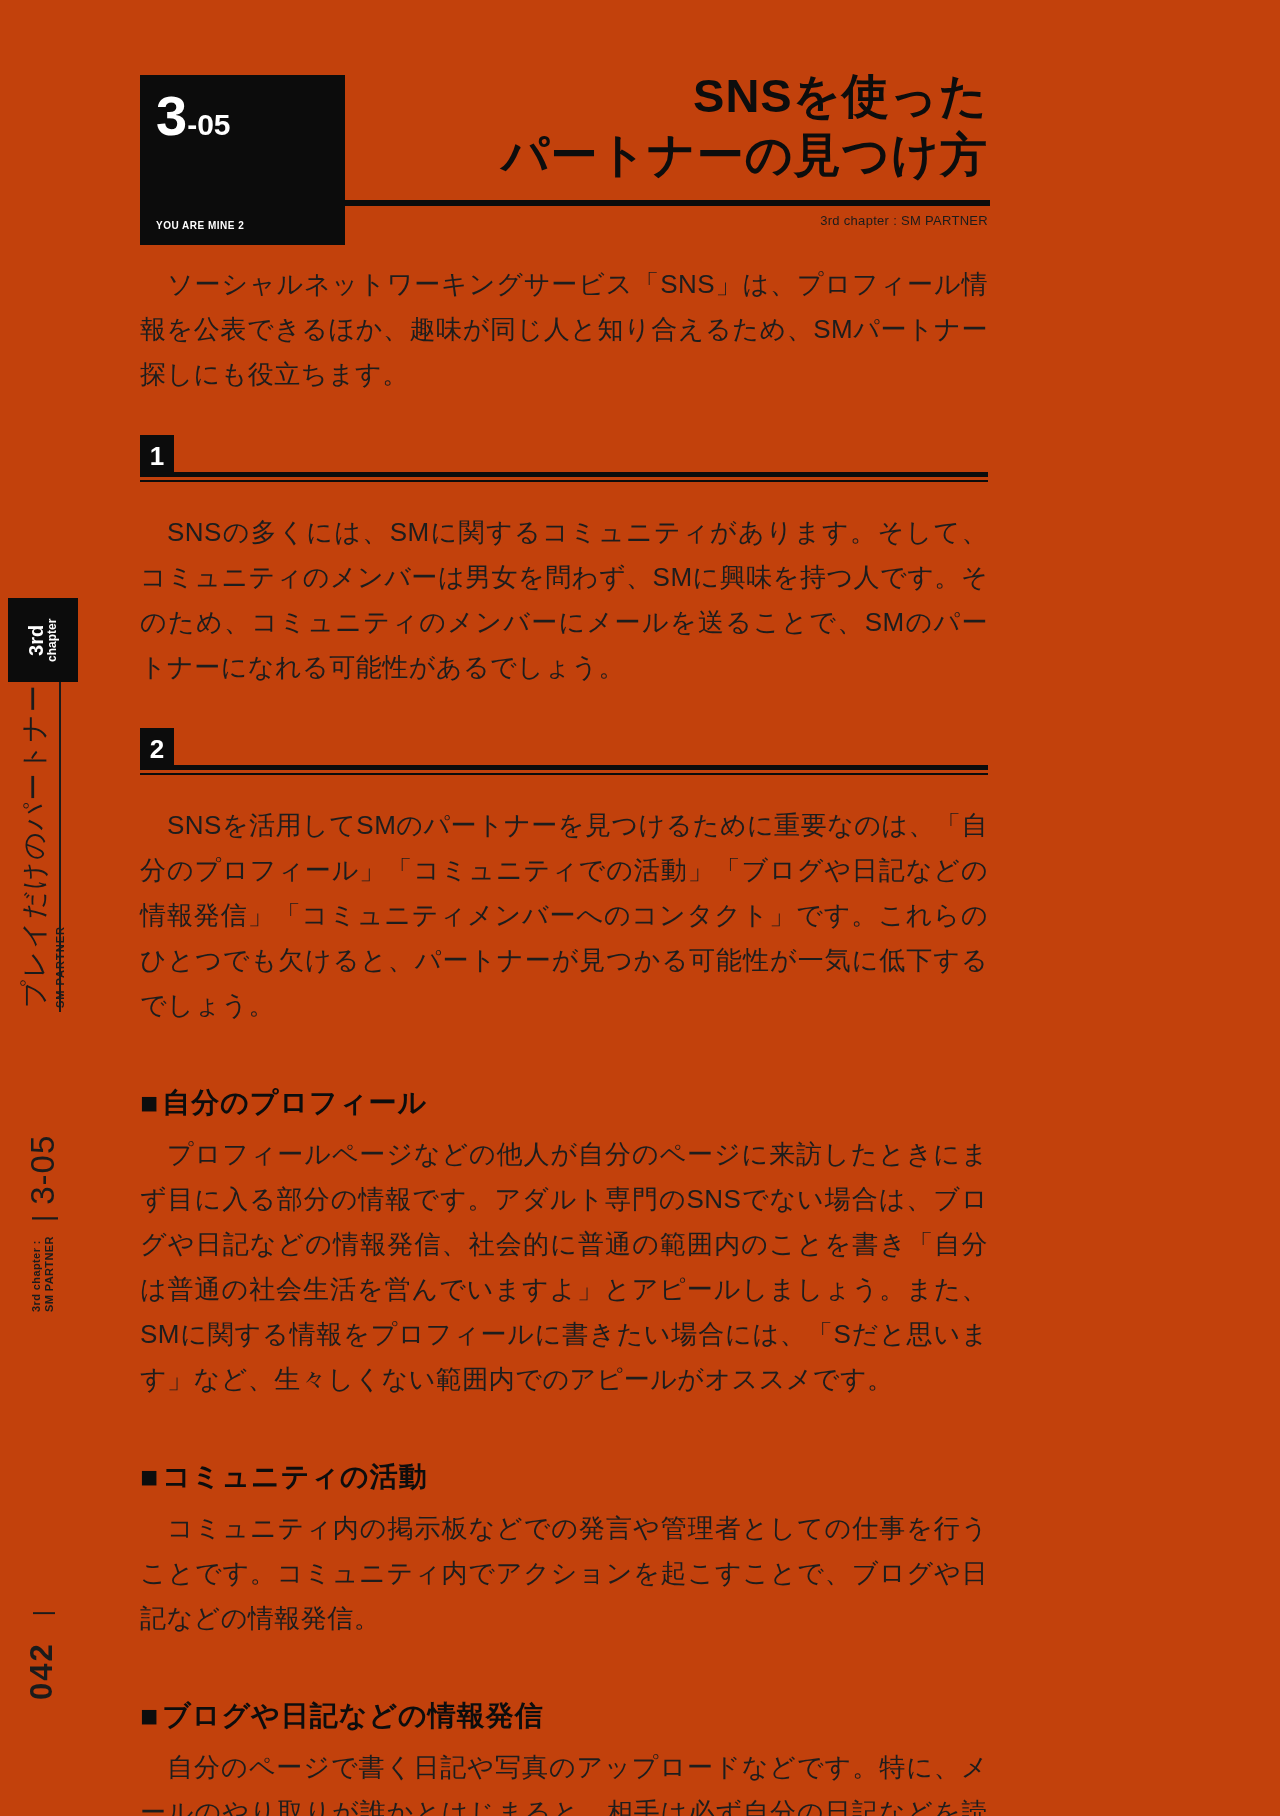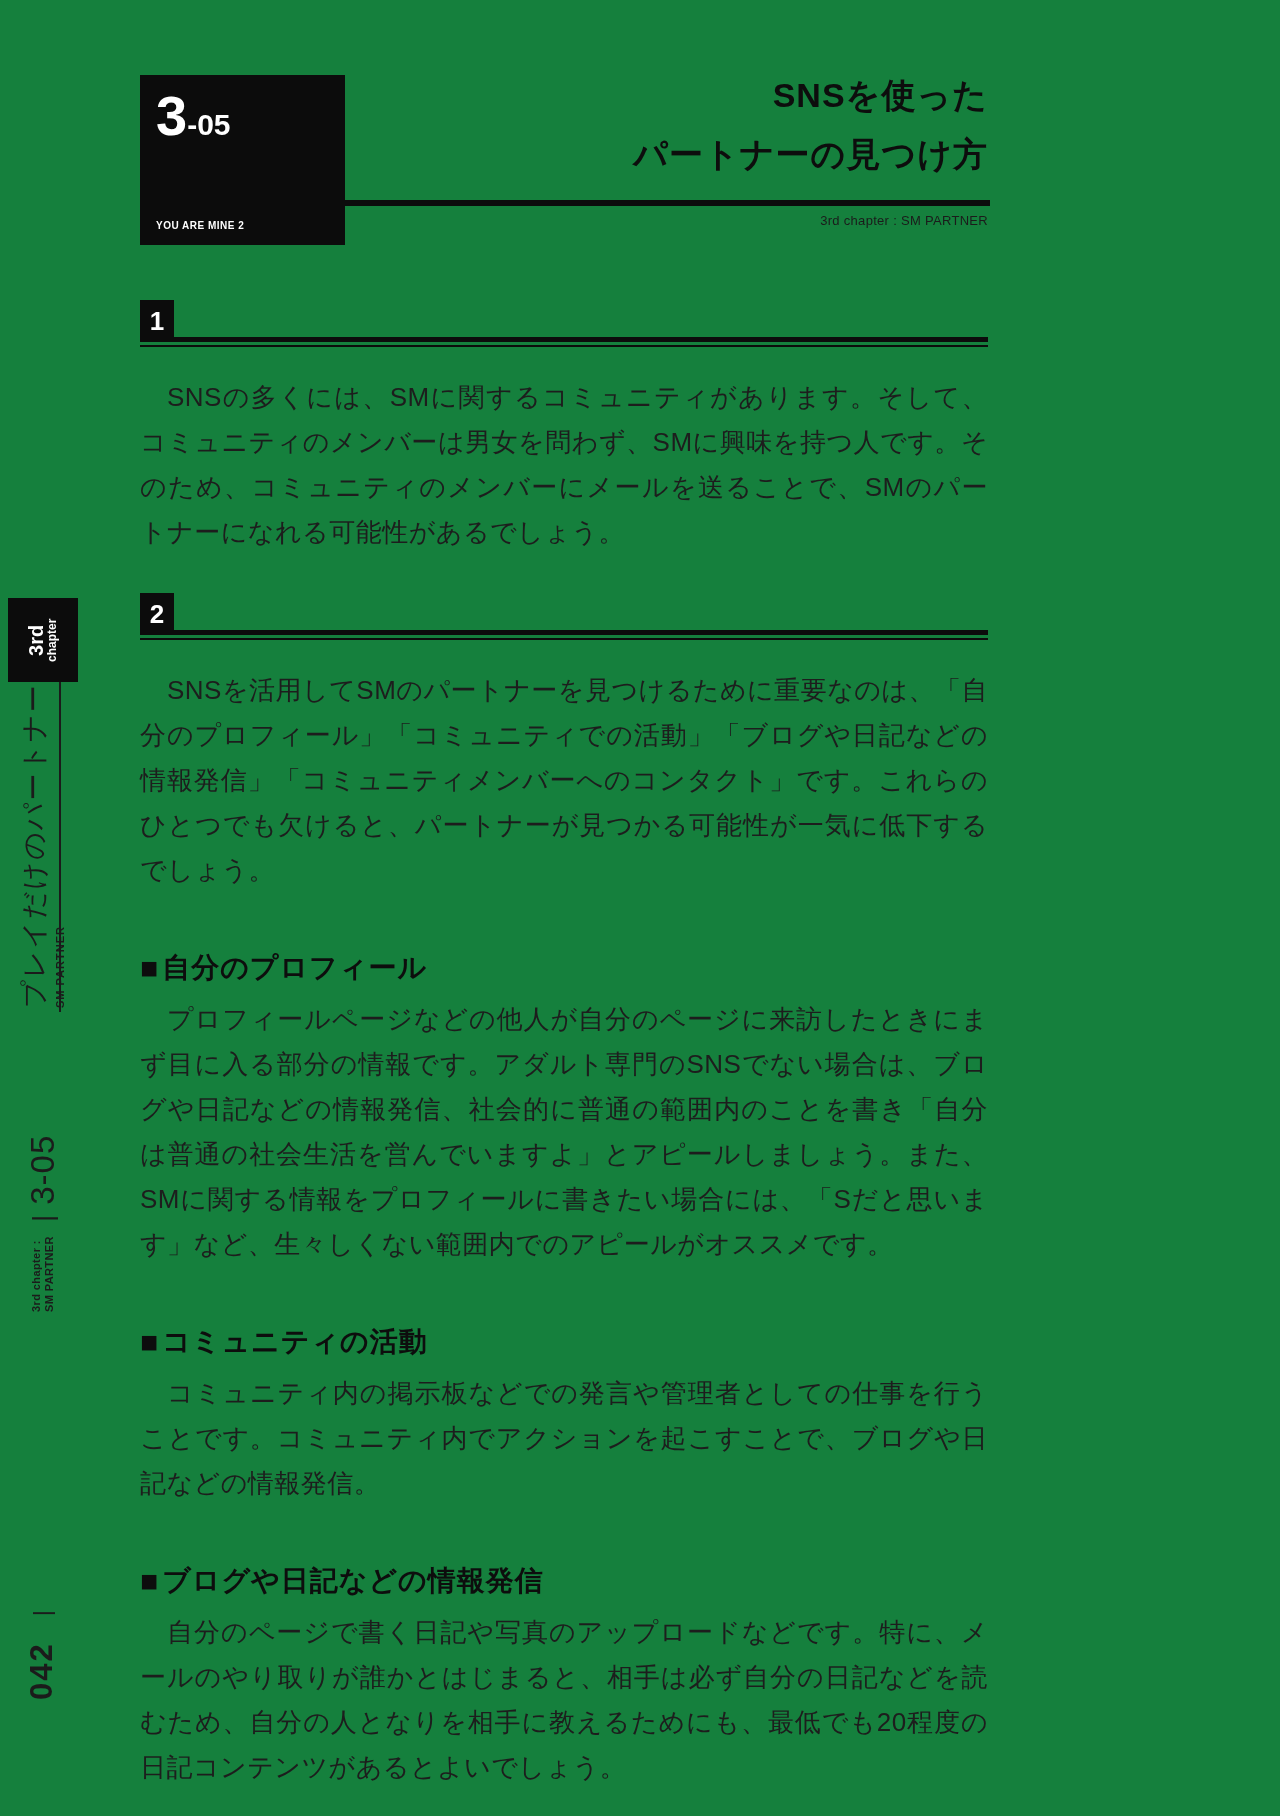--- a/index.html
+++ b/index.html
@@ -1,34 +1,34 @@
 <!DOCTYPE html>
 <html><head>
 <meta charset="utf-8">
 <style>
   * { margin:0; padding:0; box-sizing:border-box; }
   html,body { background:#e8e8e6; }
   .page {
     position:relative; width:1280px; height:1816px;
-    background:#15803d; color:#1b1b1b;
+    background:#c2410c; color:#1b1b1b;
     font-family:"Liberation Sans", "DejaVu Sans", sans-serif;
     overflow:hidden; margin:0 auto;
   }
   
   .badge {
     position:absolute; left:140px; top:75px; width:205px; height:170px;
     background:#0c0c0c; color:#ffffff;
   }
   .badge-num { position:absolute; left:16px; top:8px; font-weight:bold; }
   .badge-num .n1 { font-size:56px; }
   .badge-num .n2 { font-size:30px; }
   .badge-series { position:absolute; left:16px; bottom:14px; font-size:10px; font-weight:bold; letter-spacing:.5px; }
   .main-title {
     position:absolute; top:66px; right:292px; text-align:right;
-    font-weight:bold; font-size:34px; line-height:59px; letter-spacing:1px; color:#0d0d0d;
+    font-weight:bold; font-size:47px; line-height:59px; letter-spacing:1px; color:#0d0d0d;
   }
   .title-rule { position:absolute; left:345px; top:200px; width:645px; height:6px; background:#0c0c0c; }
   .chapter-label { position:absolute; top:213px; right:292px; font-size:13px; font-weight:normal; letter-spacing:.3px; }
 
   
   .content { position:absolute; left:140px; top:262px; width:848px; }
   p.body {
     font-size:26px; line-height:45px; text-indent:27px;
     text-align:justify; letter-spacing:.5px; color:#1d1d1d;
   }
@@ -89,20 +89,21 @@
 
   <div class="main-title">
     <div>SNSを使った</div>
     <div>パートナーの見つけ方</div>
   </div>
   <div class="title-rule"></div>
   <div class="chapter-label">3rd chapter : SM PARTNER</div>
 
   <div class="content">
 
+    <p class="body">ソーシャルネットワーキングサービス「SNS」は、プロフィール情報を公表できるほか、趣味が同じ人と知り合えるため、SMパートナー探しにも役立ちます。</p>
 
     <div class="section">
       <div class="section-head">
         <div class="num-box">1</div>
       </div>
       <div class="rule-thin"></div>
       <p class="body">SNSの多くには、SMに関するコミュニティがあります。そして、コミュニティのメンバーは男女を問わず、SMに興味を持つ人です。そのため、コミュニティのメンバーにメールを送ることで、SMのパートナーになれる可能性があるでしょう。</p>
     </div>
 
     <div class="section">

